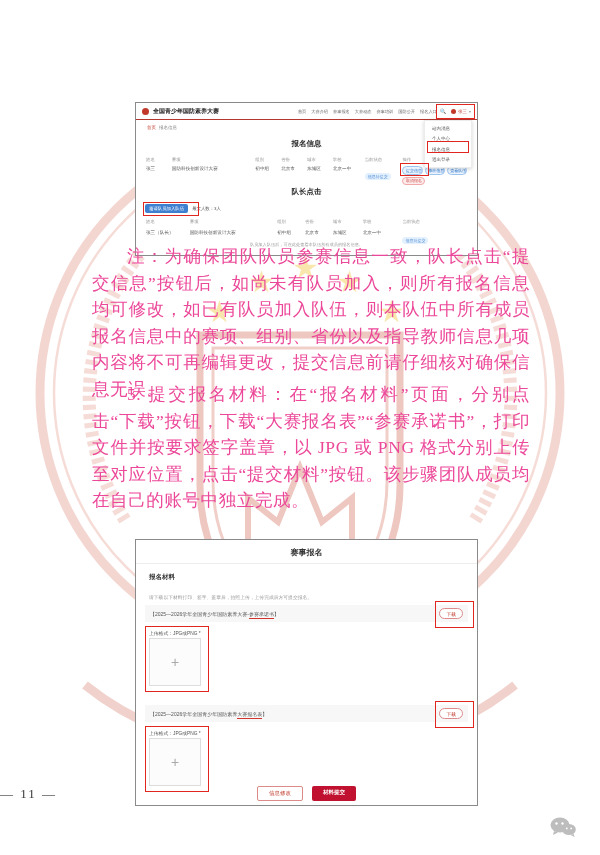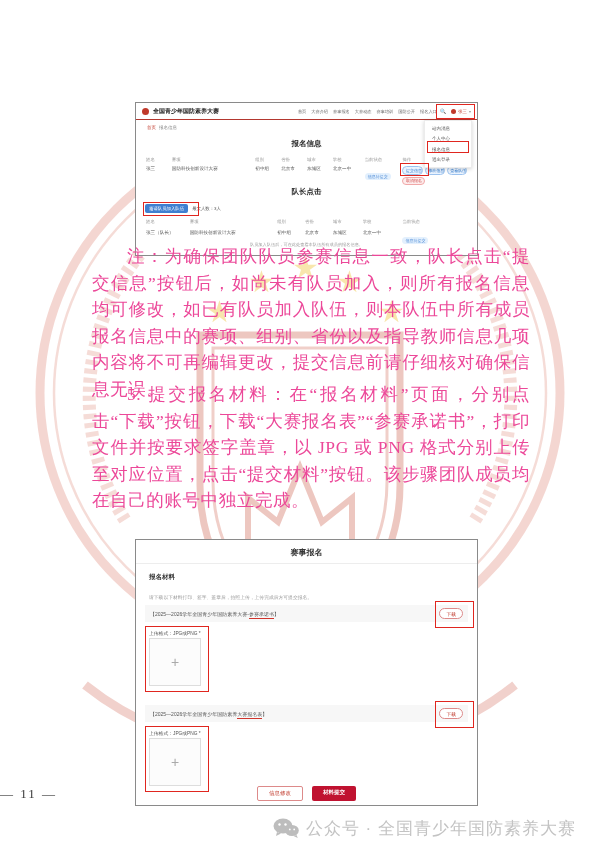--- a/index.html
+++ b/index.html
@@ -256,16 +256,15 @@
     <svg width="26" height="21" viewBox="0 0 26 21" xmlns="http://www.w3.org/2000/svg">
       <ellipse cx="10" cy="8" rx="9.5" ry="7.5" fill="#bdbdbd"></ellipse>
       <circle cx="6.5" cy="6.5" r="1.2" fill="#fff"></circle>
       <circle cx="12.5" cy="6.5" r="1.2" fill="#fff"></circle>
       <path d="M 4 14 L 3 18 L 8 15.5 Z" fill="#bdbdbd"></path>
       <ellipse cx="19" cy="12.5" rx="6.8" ry="5.6" fill="#bdbdbd"></ellipse>
       <circle cx="16.8" cy="11.4" r="0.9" fill="#fff"></circle>
       <circle cx="21.2" cy="11.4" r="0.9" fill="#fff"></circle>
       <path d="M 23.5 17 L 24.8 20 L 20.5 18 Z" fill="#bdbdbd"></path>
     </svg>
-    <span class="ft">公众号 · 全国青少年国防素养大赛</span>
   </div>
 
 </div>
 
 </body></html>

